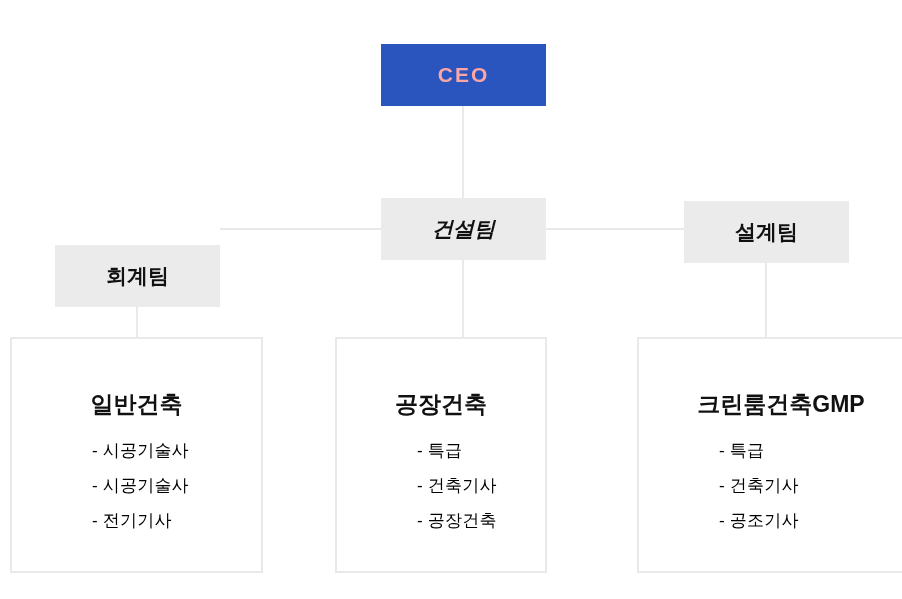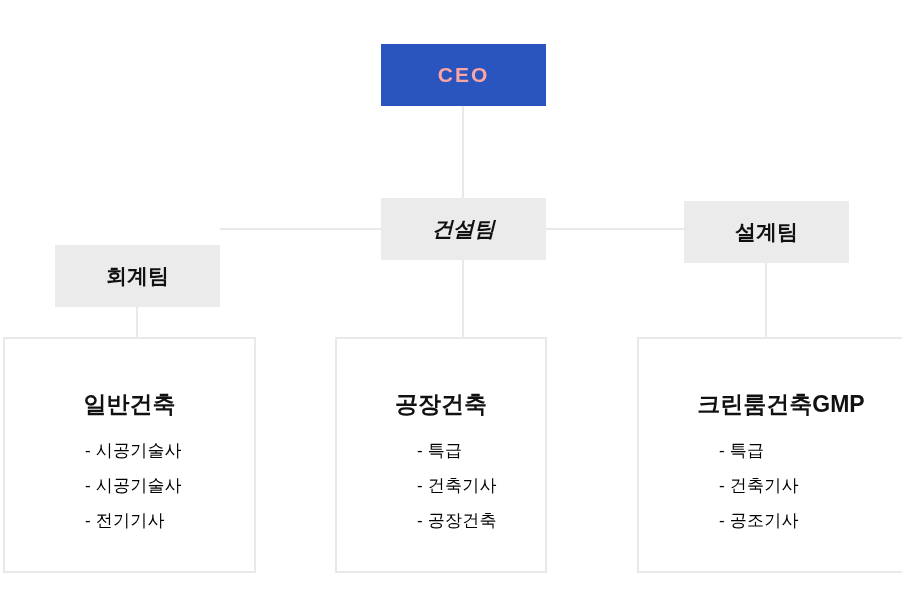--- a/index.html
+++ b/index.html
@@ -91,21 +91,21 @@
   <div class="node team-box" style="left:55px; top:198px;margin-top:47px;">
     <span>회계팀</span>
   </div>
   <div class="node team-box" style="left:381px; top:198px;font-style:italic;">
     <span>건설팀</span>
   </div>
   <div class="node team-box" style="left:684px; top:201px;align-items:center;">
     <span>설계팀</span>
   </div>
 
-  <div class="dept-box" style="left:3px; width:253px;text-decoration:underline;">
+  <div class="dept-box" style="left:10px; width:253px;text-decoration:underline;">
     <div class="dept-title">일반건축</div>
     <div class="dept-item i0">- 시공기술사</div>
     <div class="dept-item i1">- 시공기술사</div>
     <div class="dept-item i2">- 전기기사</div>
   </div>
 
   <div class="dept-box" style="left:335px; width:212px;">
     <div class="dept-title">공장건축</div>
     <div class="dept-item i0">- 특급</div>
     <div class="dept-item i1">- 건축기사</div>

